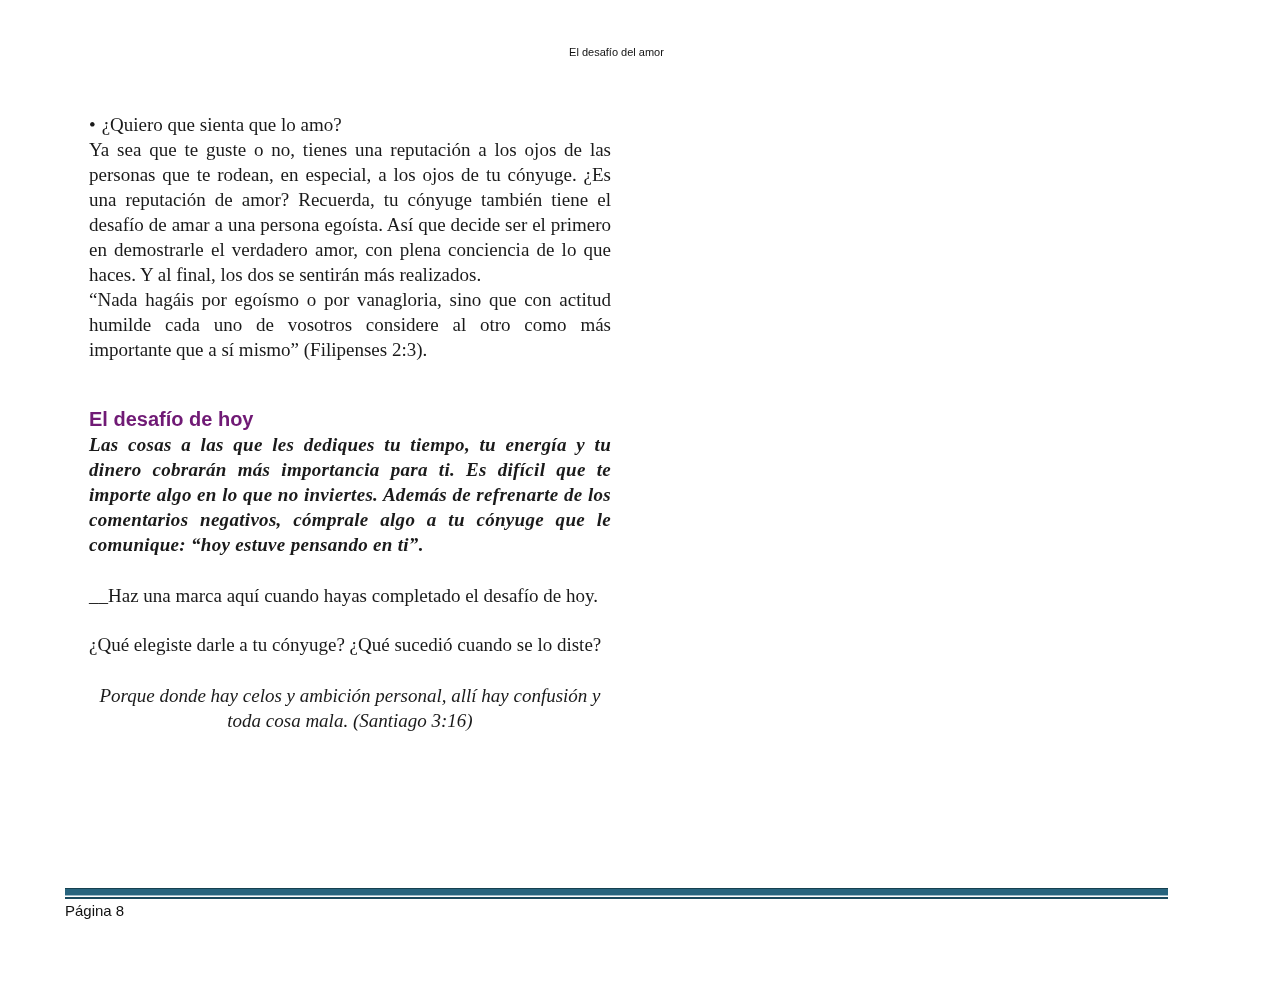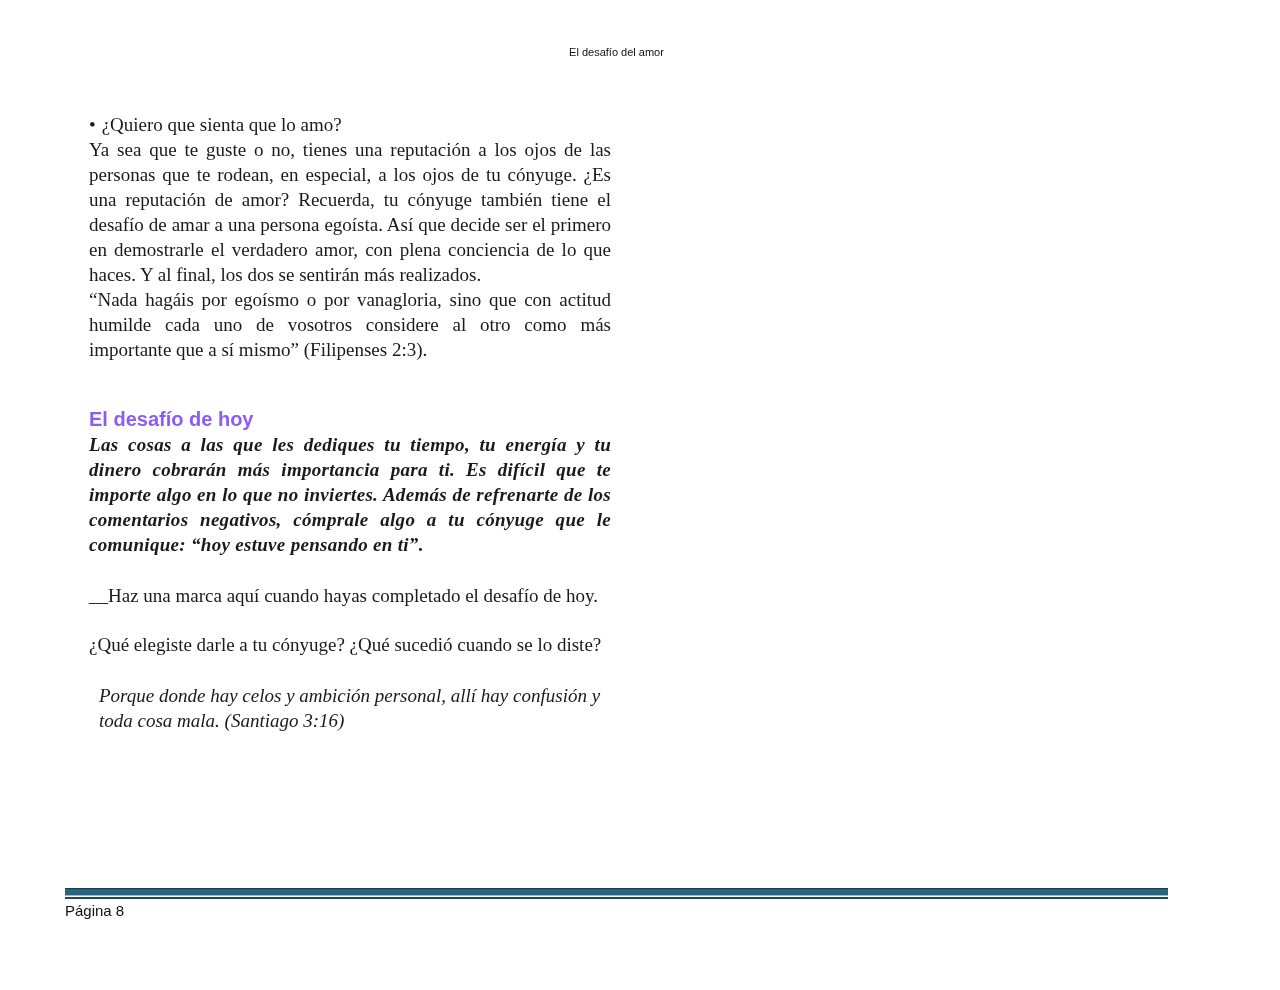--- a/index.html
+++ b/index.html
@@ -49,33 +49,34 @@
     position: absolute; top: 112px; left: 68px; width: 522px;
     font-size: 19px; line-height: 25px; margin-left: 21px;
   }
   .bullets { list-style: none; }
   .bullets li { text-align: justify; }
   .bullet-mark { display: inline-block; margin-right: 6px; }
   .para { text-align: justify; }
   .challenge-heading {
     font-family: "Liberation Sans", sans-serif;
     font-weight: bold; font-size: 20px; line-height: 26px;
-    color: #8b5cf6;
+    color: #701a75;
     margin-top: 44px; margin-bottom: 0;
   }
   .challenge-text {
     font-weight: bold; font-style: italic;
     text-align: justify;
     letter-spacing: 0.3px;
   }
   .check-line { margin-top: 26px; }
   .question-line { margin-top: 24px; }
   .verse {
     margin-top: 26px;
     font-style: italic;
+    text-align: center;
     padding: 0 10px;
   }
 </style>
 </head>
 <body>
 
 <div class="page">
 
   <div class="header-title">El desafío del amor</div>
 

